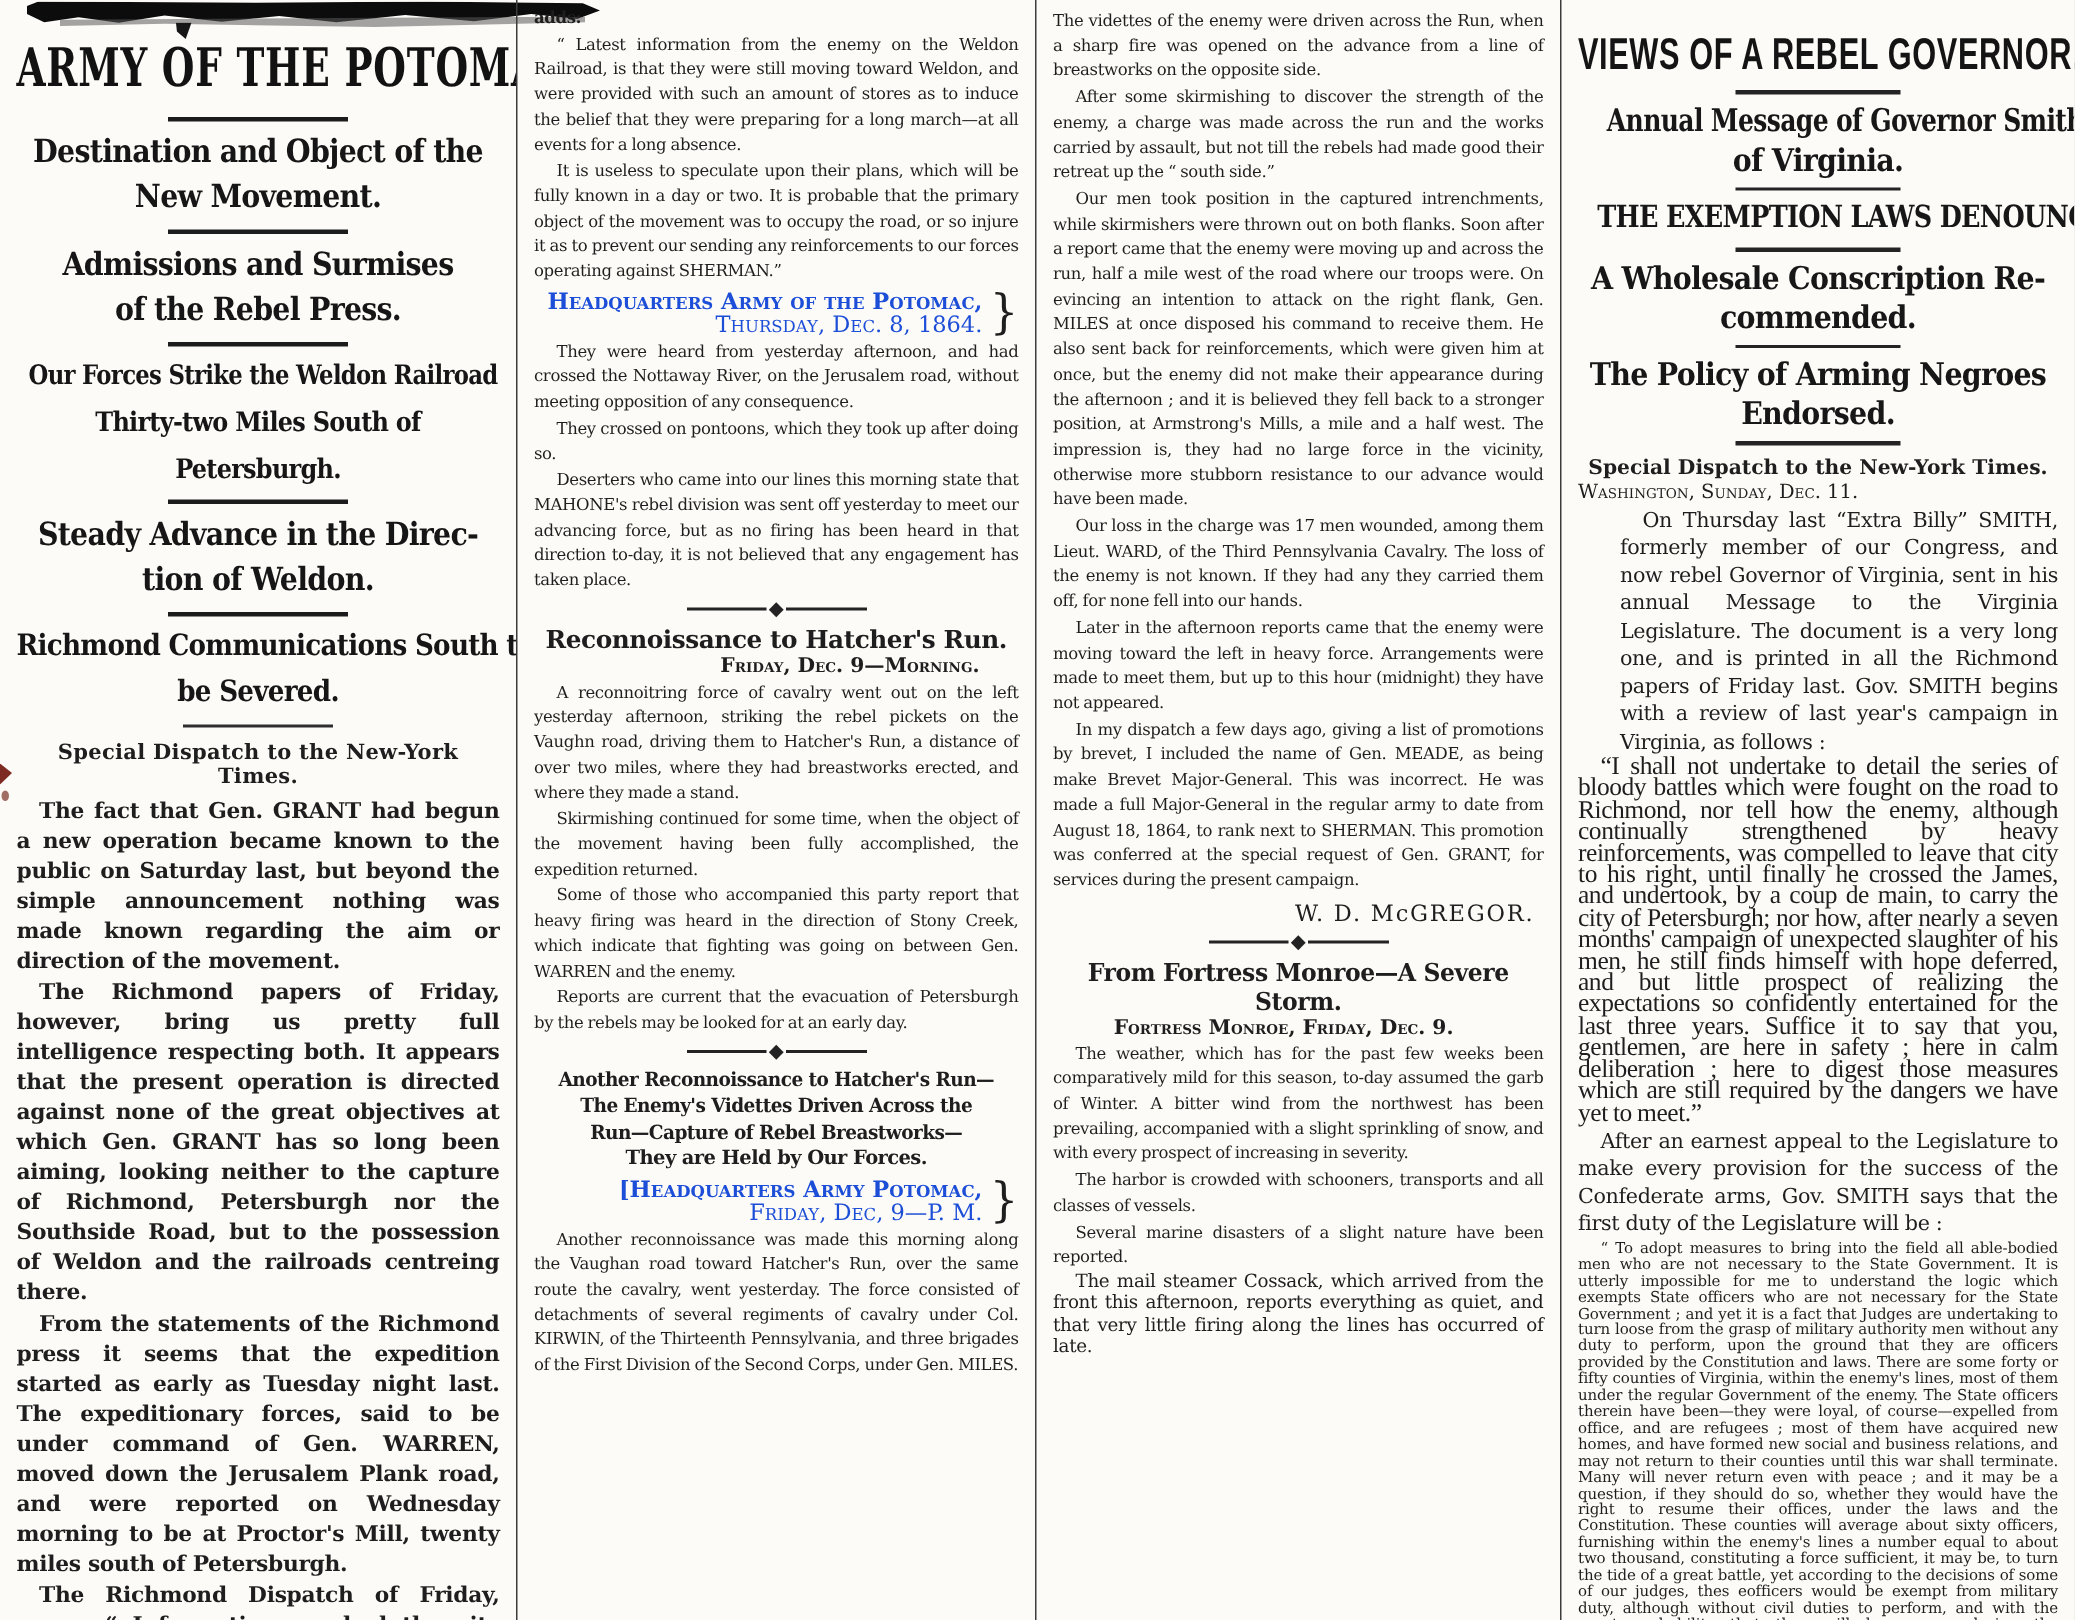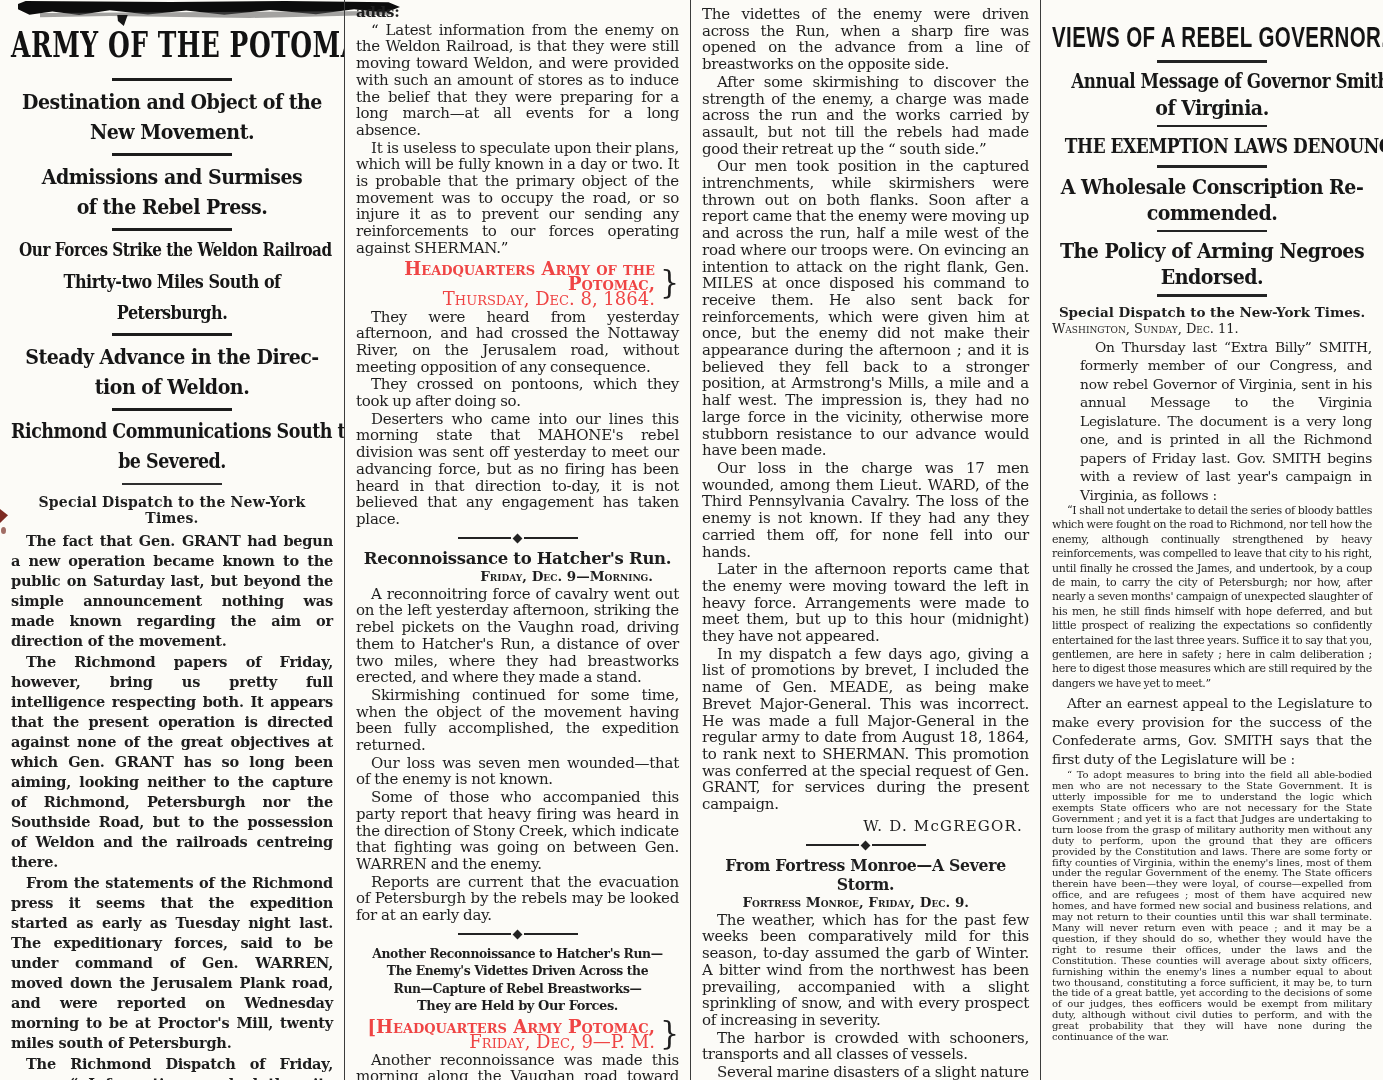--- a/index.html
+++ b/index.html
@@ -10,59 +10,59 @@
   .col + .col{border-left:1.6px solid #3c3c3c;}
 
   
   .bp{margin:0;text-indent:15px;text-align:justify;}
   .rule{height:3px;background:#1c1c1c;margin:9px auto;width:120px;}
   .rule.thin{height:2px;width:100px;background:#2e2e2e;}
   .orn{display:flex;align-items:center;justify-content:center;width:120px;margin:7px auto;}
   .orn-line{flex:1;height:1.6px;background:#232323;}
   .orn-diamond{width:7px;height:7px;background:#232323;transform:rotate(45deg);margin:0 3px;}
   .dateline{display:flex;justify-content:flex-end;align-items:center;gap:5px;margin:4px 0 3px;}
-  .dl-lines{text-align:right;font-variant:small-caps;font-size:18px;line-height:15px;font-weight:bold;color:#ef4444;}
+  .dl-lines{text-align:right;font-variant:small-caps;font-size:15px;line-height:15px;font-weight:bold;color:#1d4ed8;}
   .dl-lines .dl2{font-weight:normal;}
   .brace{font-size:30px;line-height:30px;font-weight:400;transform:scaleY(1.05);}
   .sec-title{text-align:center;font-weight:bold;font-size:16.5px;line-height:19px;margin:4px 0 1px;letter-spacing:-0.3px;}
   .sec-date{text-align:right;font-variant:small-caps;font-weight:bold;font-size:13.5px;line-height:15px;padding-right:26px;margin-bottom:2px;}
   .deck-line{white-space:nowrap;text-align:center;}
   .sx88{transform:scaleX(0.88);transform-origin:center;}
   .sx92{transform:scaleX(0.92);transform-origin:center;}
   .sx95{transform:scaleX(0.95);transform-origin:center;}
 
   
   .c1-h1{margin:30px 0 16px;text-align:center;font-weight:bold;font-size:25px;line-height:32px;
          transform:scaleY(1.42);letter-spacing:0.5px;white-space:nowrap;color:#121212;}
   .c1-deck{font-weight:bold;font-size:19px;line-height:27px;margin:1px 0;transform:scaleY(1.12);color:#161616;letter-spacing:-0.5px;}
   .c1-deck3{font-size:16px;line-height:28px;letter-spacing:-0.5px;}
   .c1-deck5{font-size:17.5px;line-height:27px;}
   .c1-dispatch{text-align:center;font-weight:bold;font-size:14px;margin:7px 0 5px;letter-spacing:0.2px;}
   .c1-body p{font-size:14.5px;line-height:20px;letter-spacing:-0.2px;font-weight:bold;}
   .c1-body p + p{margin-top:1px;}
 
   
-  .c23-body p{font-size:15px;line-height:16.7px;letter-spacing:-0.25px;word-spacing:-0.4px;}
+  .c23-body p{font-size:11px;line-height:16.7px;letter-spacing:-0.25px;word-spacing:-0.4px;}
   .c23-body p + p{margin-top:1px;}
   .c2-open{font-size:13.6px;line-height:17px;font-weight:bold;margin:4px 0 0;}
   .s2-title{font-weight:bold;font-size:13px;line-height:17.5px;margin:3px 0 1px;letter-spacing:-0.4px;}
   .s2-title .deck-line{white-space:nowrap;}
   .sig{text-align:right;font-size:15px;letter-spacing:1.2px;margin:4px 6px 2px 0;font-weight:500;}
   .c3-small p{font-size:12.2px;line-height:14.4px;letter-spacing:-0.2px;}
 
   
   .c4-h1{margin:24px 0 10px;text-align:center;font-family:"Liberation Sans",sans-serif;font-weight:bold;
          font-size:20.5px;line-height:26px;transform:scaleY(1.45);letter-spacing:0.4px;white-space:nowrap;color:#141414;}
   .c4-deck{font-weight:bold;font-size:19px;line-height:24px;transform:scaleY(1.1);color:#171717;letter-spacing:-0.5px;}
   .c4-deck2{font-size:18.5px;letter-spacing:-0.5px;}
   .c4-rule{height:2.5px;background:#242424;margin:7px auto;width:110px;}
   .c4-dispatch{text-align:center;font-weight:bold;font-size:13.5px;margin:5px 0 1px;}
   .c4-date{text-align:left;font-variant:small-caps;font-weight:normal;font-size:13px;padding-right:18px;margin-bottom:2px;}
   .c4-intro p{font-size:13.8px;line-height:18.5px;letter-spacing:-0.25px;margin-left:28px;}
-  .c4-q1 p{font-size:11px;line-height:14.4px;letter-spacing:-0.3px;word-spacing:-0.5px;}
+  .c4-q1 p{font-size:17px;line-height:14.4px;letter-spacing:-0.3px;word-spacing:-0.5px;font-family:Liberation Serif, serif;}
   .c4-after p{font-size:13.8px;line-height:18.5px;letter-spacing:-0.25px;margin-top:3px;}
   .c4-q2 p{font-size:10px;line-height:10.9px;letter-spacing:-0.1px;margin-top:2px;}
 
   
   .torn{position:absolute;left:18px;top:1px;width:382px;height:15px;background:#0c0c0c;
         clip-path:polygon(0 20%,2% 0,40% 6%,70% 0,97% 8%,100% 40%,96% 78%,88% 55%,78% 88%,66% 60%,54% 92%,44% 64%,34% 90%,24% 62%,16% 94%,9% 70%,3% 92%,0 55%);}
   .torn-smear{position:absolute;left:40px;top:11px;width:350px;height:7px;background:#5a5a5a;opacity:.55;
         clip-path:polygon(0 30%,100% 0,100% 55%,60% 100%,20% 70%,0 90%);}
   .torn-drip{position:absolute;left:116px;top:15px;width:13px;height:11px;background:#161616;
         clip-path:polygon(10% 0,90% 0,60% 100%,15% 55%);}
@@ -148,21 +148,20 @@
       <div class="orn">
         <span class="orn-line"></span>
           <span class="orn-diamond"></span>
           <span class="orn-line"></span>
       </div>
 
       <div class="sec-title">Reconnoissance to Hatcher's Run.</div>
       <div class="sec-date">Friday, Dec. 9—Morning.</div>
       <p class="bp">A reconnoitring force of cavalry went out on the left yesterday afternoon, striking the rebel pickets on the Vaughn road, driving them to Hatcher's Run, a distance of over two miles, where they had breastworks erected, and where they made a stand.</p>
       <p class="bp">Skirmishing continued for some time, when the object of the movement having been fully accomplished, the expedition returned.</p>
-      <p class="bp">Our loss was seven men wounded—that of the enemy is not known.</p>
       <p class="bp">Some of those who accompanied this party report that heavy firing was heard in the direction of Stony Creek, which indicate that fighting was going on between Gen. WARREN and the enemy.</p>
       <p class="bp">Reports are current that the evacuation of Petersburgh by the rebels may be looked for at an early day.</p>
 
       <div class="orn">
         <span class="orn-line"></span>
           <span class="orn-diamond"></span>
           <span class="orn-line"></span>
       </div>
 
       <div class="s2-title">

